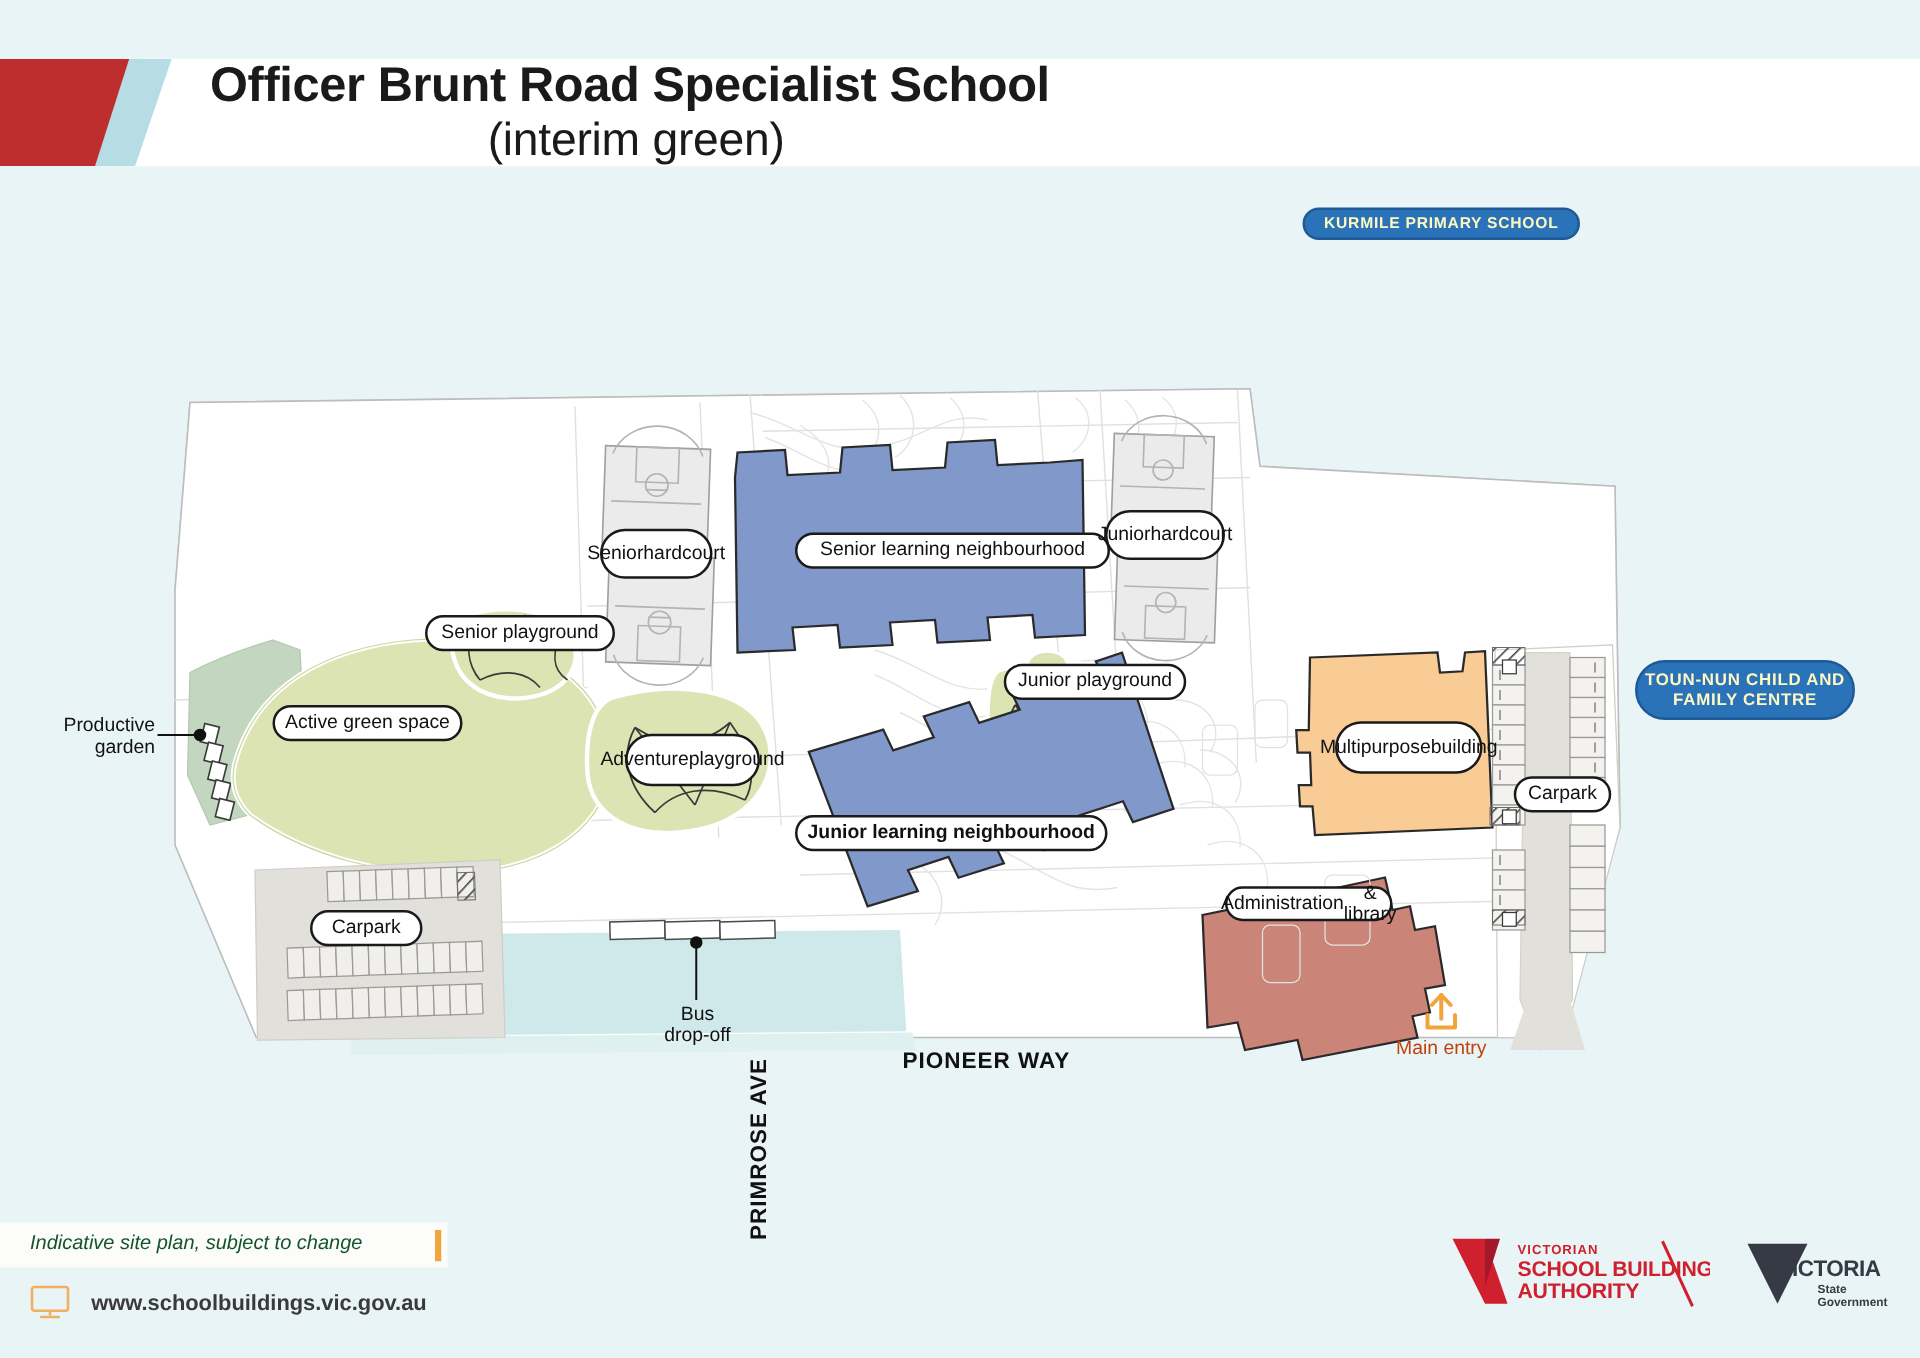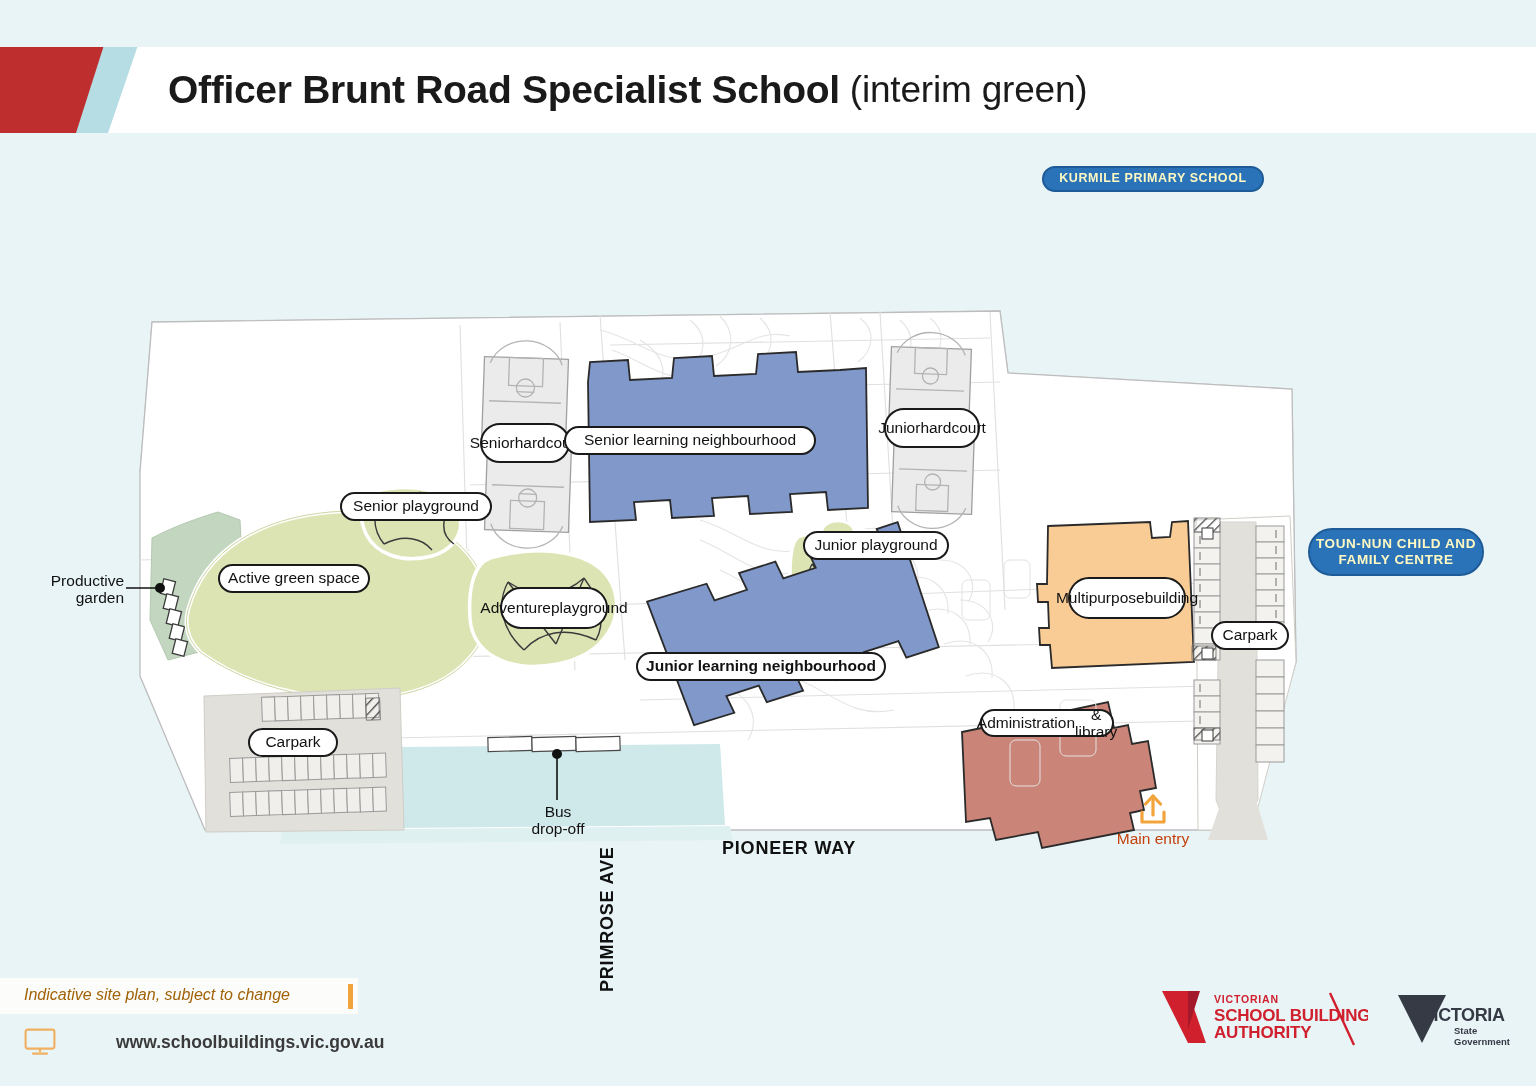--- a/index.html
+++ b/index.html
@@ -29,20 +29,21 @@
   }
   .hdr-white-slant {
     position: absolute; left: 108px; top: 47px; width: 70px; height: 86px;
     background: #ffffff;
     clip-path: polygon(42% 0, 100% 0, 100% 100%, 0 100%);
   }
   .hdr-title {
     position: absolute; left: 168px; top: 47px; height: 86px;
     display: flex; align-items: center;
     white-space: nowrap;
+    flex-direction: column;
   }
   .hdr-title .t-bold {
     font-size: 39px; font-weight: bold; color: #1a1a1a;
     letter-spacing: -0.3px;
   }
   .hdr-title .t-light {
     font-size: 37px; font-weight: normal; color: #1a1a1a;
     margin-left: 10px; letter-spacing: -0.2px;
   }
 
@@ -109,34 +110,34 @@
     white-space: nowrap;
   }
 
   
   #footer-note-band {
     position: absolute; left: 0; top: 978px; width: 358px; height: 36px;
     background: #fcfcfa;
   }
   #footer-note {
     position: absolute; left: 24px; top: 986px; width: 312px;
-    font-size: 16px; font-style: italic; color: #a16207;
+    font-size: 16px; font-style: italic; color: #14532d;
     white-space: nowrap;
   }
   #footer-note-bar {
     position: absolute; left: 348px; top: 984px; width: 5px; height: 25px;
     background: #f1a33c;
   }
   #footer-url-row {
     position: absolute; left: 24px; top: 1028px;
     display: flex; align-items: center; gap: 17px;
   }
   #monitor-icon { width: 32px; height: 28px; display: block; }
   #footer-url {
-    font-size: 17.5px; color: #3a3a3a; font-weight: 600; white-space: nowrap; margin-left: 43px;
+    font-size: 17.5px; color: #3a3a3a; font-weight: 600; white-space: nowrap;
   }
 
   
   #logo-vsba { position: absolute; left: 1158px; top: 985px; width: 210px; height: 66px; }
   #logo-vic  { position: absolute; left: 1392px; top: 985px; width: 126px; height: 66px; }
 </style>
 </head>
 <body>
 
 <div id="page">
@@ -463,21 +464,21 @@
         <rect x="1004" y="420" width="26" height="38" rx="6"></rect>
       </g>
     </svg>
 
     <div class="pill two-line" style="left:480px; top:283px; width:90px; height:40px;">
       <span>Senior</span>
         <br>
       <span>hardcourt</span>
     </div>
 
-    <div class="pill" style="left:564px; top:286px; width:252px; height:29px;text-align:right;">Senior learning neighbourhood</div>
+    <div class="pill" style="left:636px; top:286px; width:252px; height:29px;text-align:right;">Senior learning neighbourhood</div>
 
     <div class="pill" style="left:340px; top:352px; width:152px; height:29px;">Senior playground</div>
 
     <div class="pill two-line" style="left:884px; top:268px; width:96px; height:40px;">
       <span>Junior</span>
         <br>
       <span>hardcourt</span>
     </div>
 
     <div class="pill" style="left:803px; top:391px; width:146px; height:29px;">Junior playground</div>

